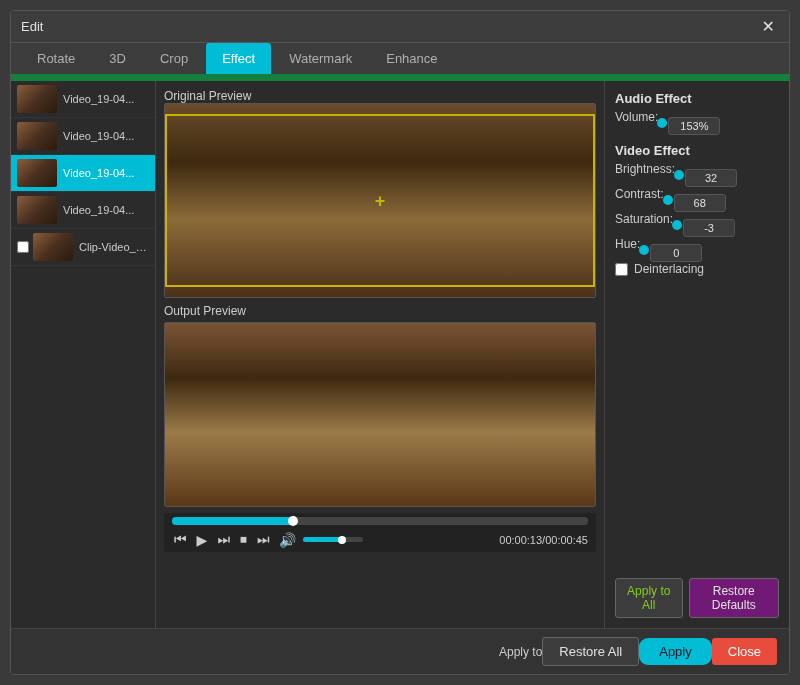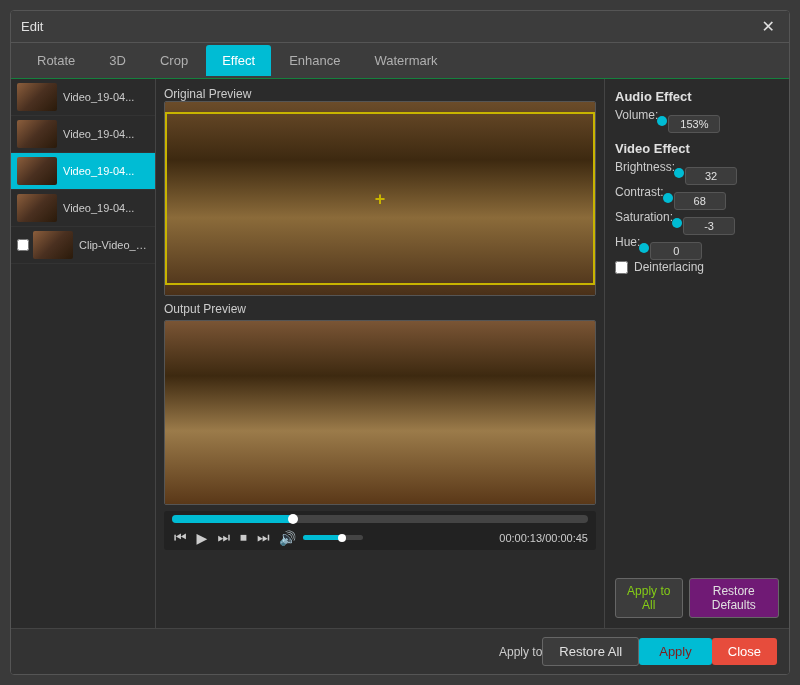--- a/index.html
+++ b/index.html
@@ -42,21 +42,21 @@
       cursor: pointer;
       font-size: 16px;
       background: none;
       border: none;
       padding: 0 4px;
     }
     .tab-bar {
       background: #3c3c3c;
       display: flex;
       align-items: center;
-      border-bottom: 1px solid #15803d;
+      border-bottom: 7px solid #15803d;
       padding: 0 10px;
       min-height: 36px;
     }
     .tab {
       padding: 8px 16px;
       cursor: pointer;
       color: #b0b0b0;
       font-size: 13px;
       border-radius: 3px 3px 0 0;
       margin-right: 2px;
@@ -370,23 +370,23 @@
       border: 1px solid #666;
       color: #e0e0e0;
       padding: 6px 16px;
       border-radius: 3px;
       cursor: pointer;
       font-size: 13px;
     }
     .btn-apply {
       background: #00bcd4;
       border: none;
-      color: #7f1d1d;
+      color: #0f172a;
       padding: 6px 20px;
-      border-radius: 3px;
+      border-radius: 9px;
       cursor: pointer;
       font-size: 13px;
     }
     .btn-close {
       background: #e74c3c;
       border: none;
       color: #fff;
       padding: 6px 16px;
       border-radius: 3px;
       cursor: pointer;
@@ -405,22 +405,22 @@
   <div class="title-bar">
     <span class="title-text">Edit</span>
     <button class="close-btn">✕</button>
   </div>
 
   <div class="tab-bar">
     <div class="tab">Rotate</div>
     <div class="tab">3D</div>
     <div class="tab">Crop</div>
     <div class="tab active">Effect</div>
+    <div class="tab">Watermark</div>
     <div class="tab">Enhance</div>
-    <div class="tab">Watermark</div>
   </div>
 
   <div class="content-area">
 
     <div class="sidebar">
       <div class="sidebar-item">
         <div class="sidebar-thumb">
             <div class="sidebar-thumb-inner"></div>
           </div>
         <span class="sidebar-item-label">Video_19-04...</span>

